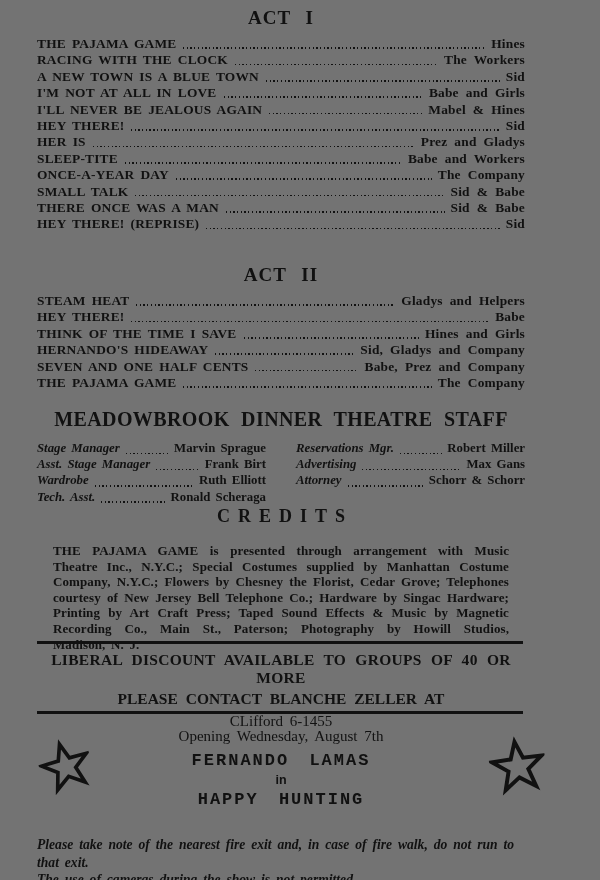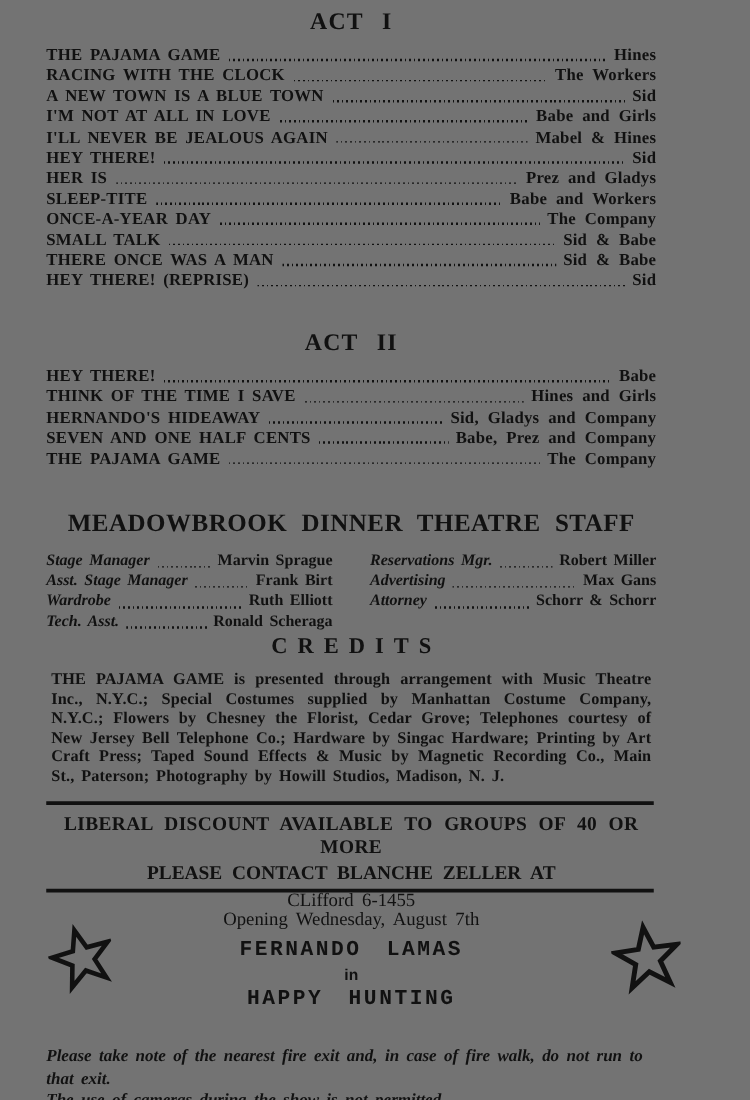--- a/index.html
+++ b/index.html
@@ -52,21 +52,21 @@
   .staff-row .leader { margin:0 5px 3px 6px; }
 
   
   .credits-title {
     margin:0 0 8px 0;
     text-align:center;
     font-size:18px; font-weight:700;
     letter-spacing:8px; text-indent:8px;
   }
   .credits-body {
-    margin:4px;
+    margin:16px;
     font-size:13px; font-weight:700;
     line-height:15.6px;
     text-align:justify;
     word-spacing:2.2px; letter-spacing:0.1px;
   }
 
   
   .rule { position:absolute; left:37px; width:486px; height:3px; background:#111; }
 
   
@@ -169,20 +169,25 @@
           <span class="song-title">HEY THERE! (REPRISE)</span>
           <span class="leader"></span>
           <span class="song-performer">Sid</span>
         </div>
     </div>
   </section>
 
   <section class="abs" style="top:264px">
     <h2 class="act-title">ACT II</h2>
     <div>
+      <div class="song-row">
+          <span class="song-title">STEAM HEAT</span>
+          <span class="leader"></span>
+          <span class="song-performer">Gladys and Helpers</span>
+        </div>
       <div class="song-row">
           <span class="song-title">HEY THERE!</span>
           <span class="leader"></span>
           <span class="song-performer">Babe</span>
         </div>
       <div class="song-row">
           <span class="song-title">THINK OF THE TIME I SAVE</span>
           <span class="leader"></span>
           <span class="song-performer">Hines and Girls</span>
         </div>

